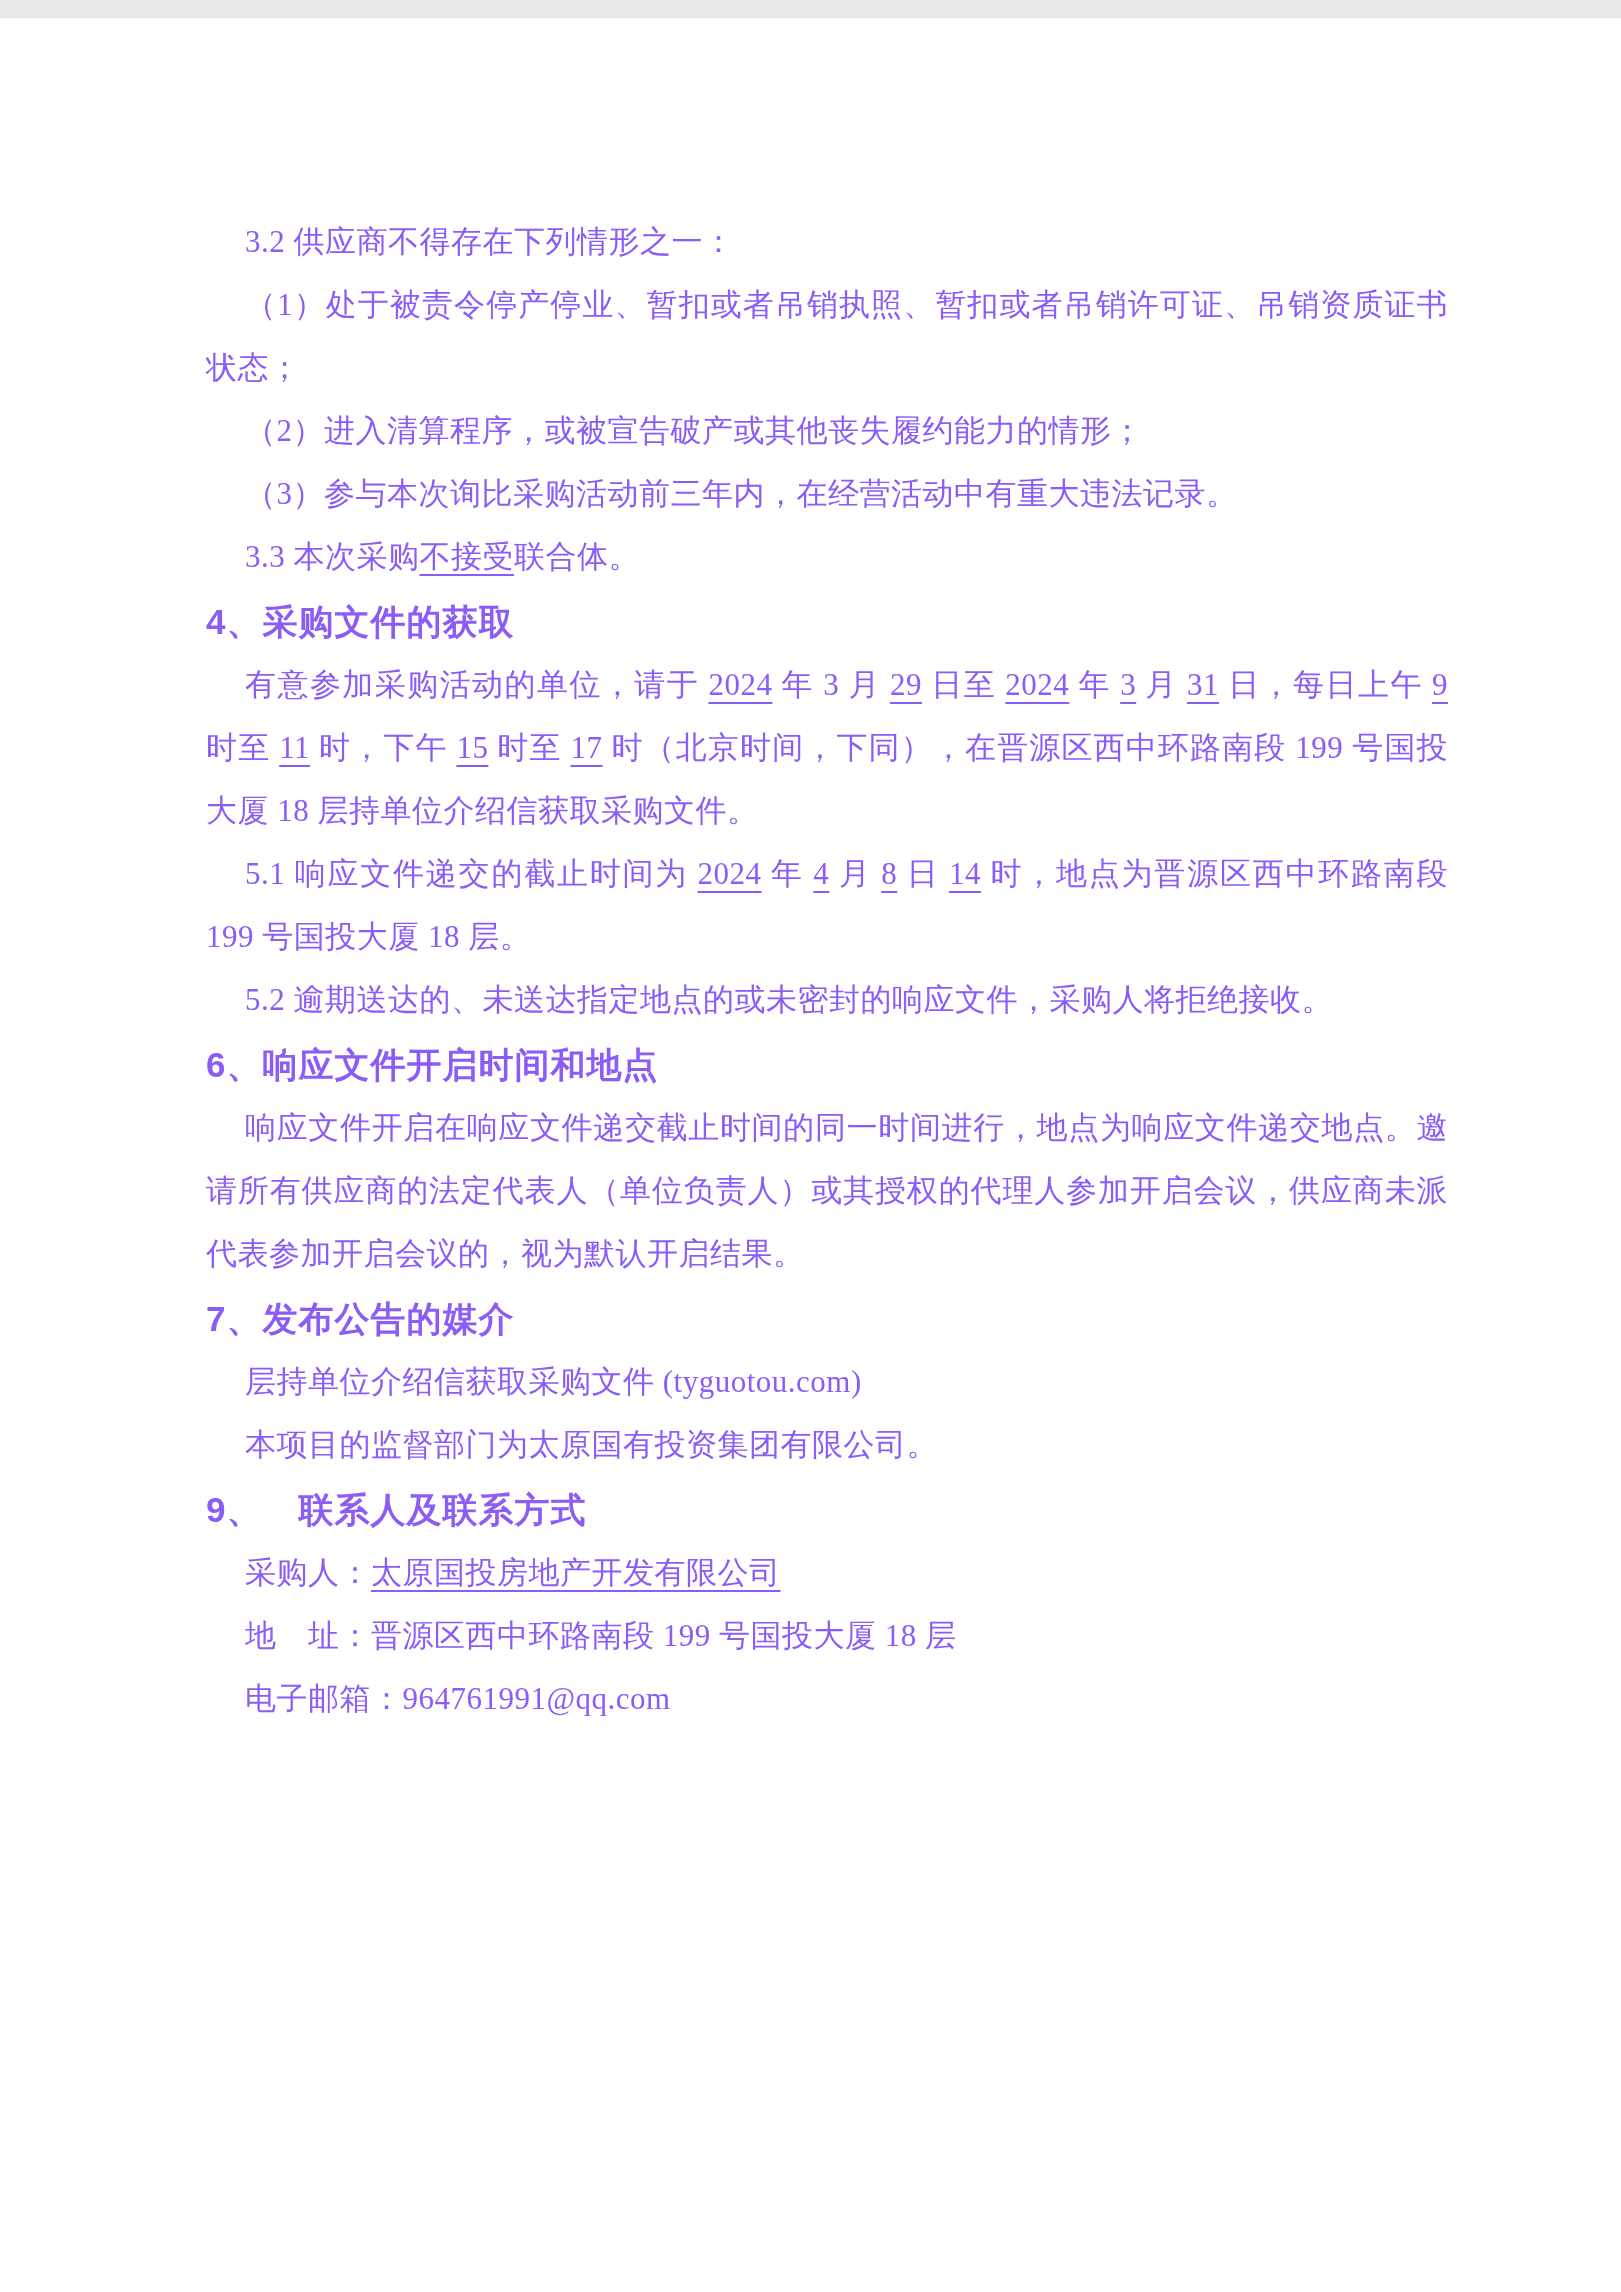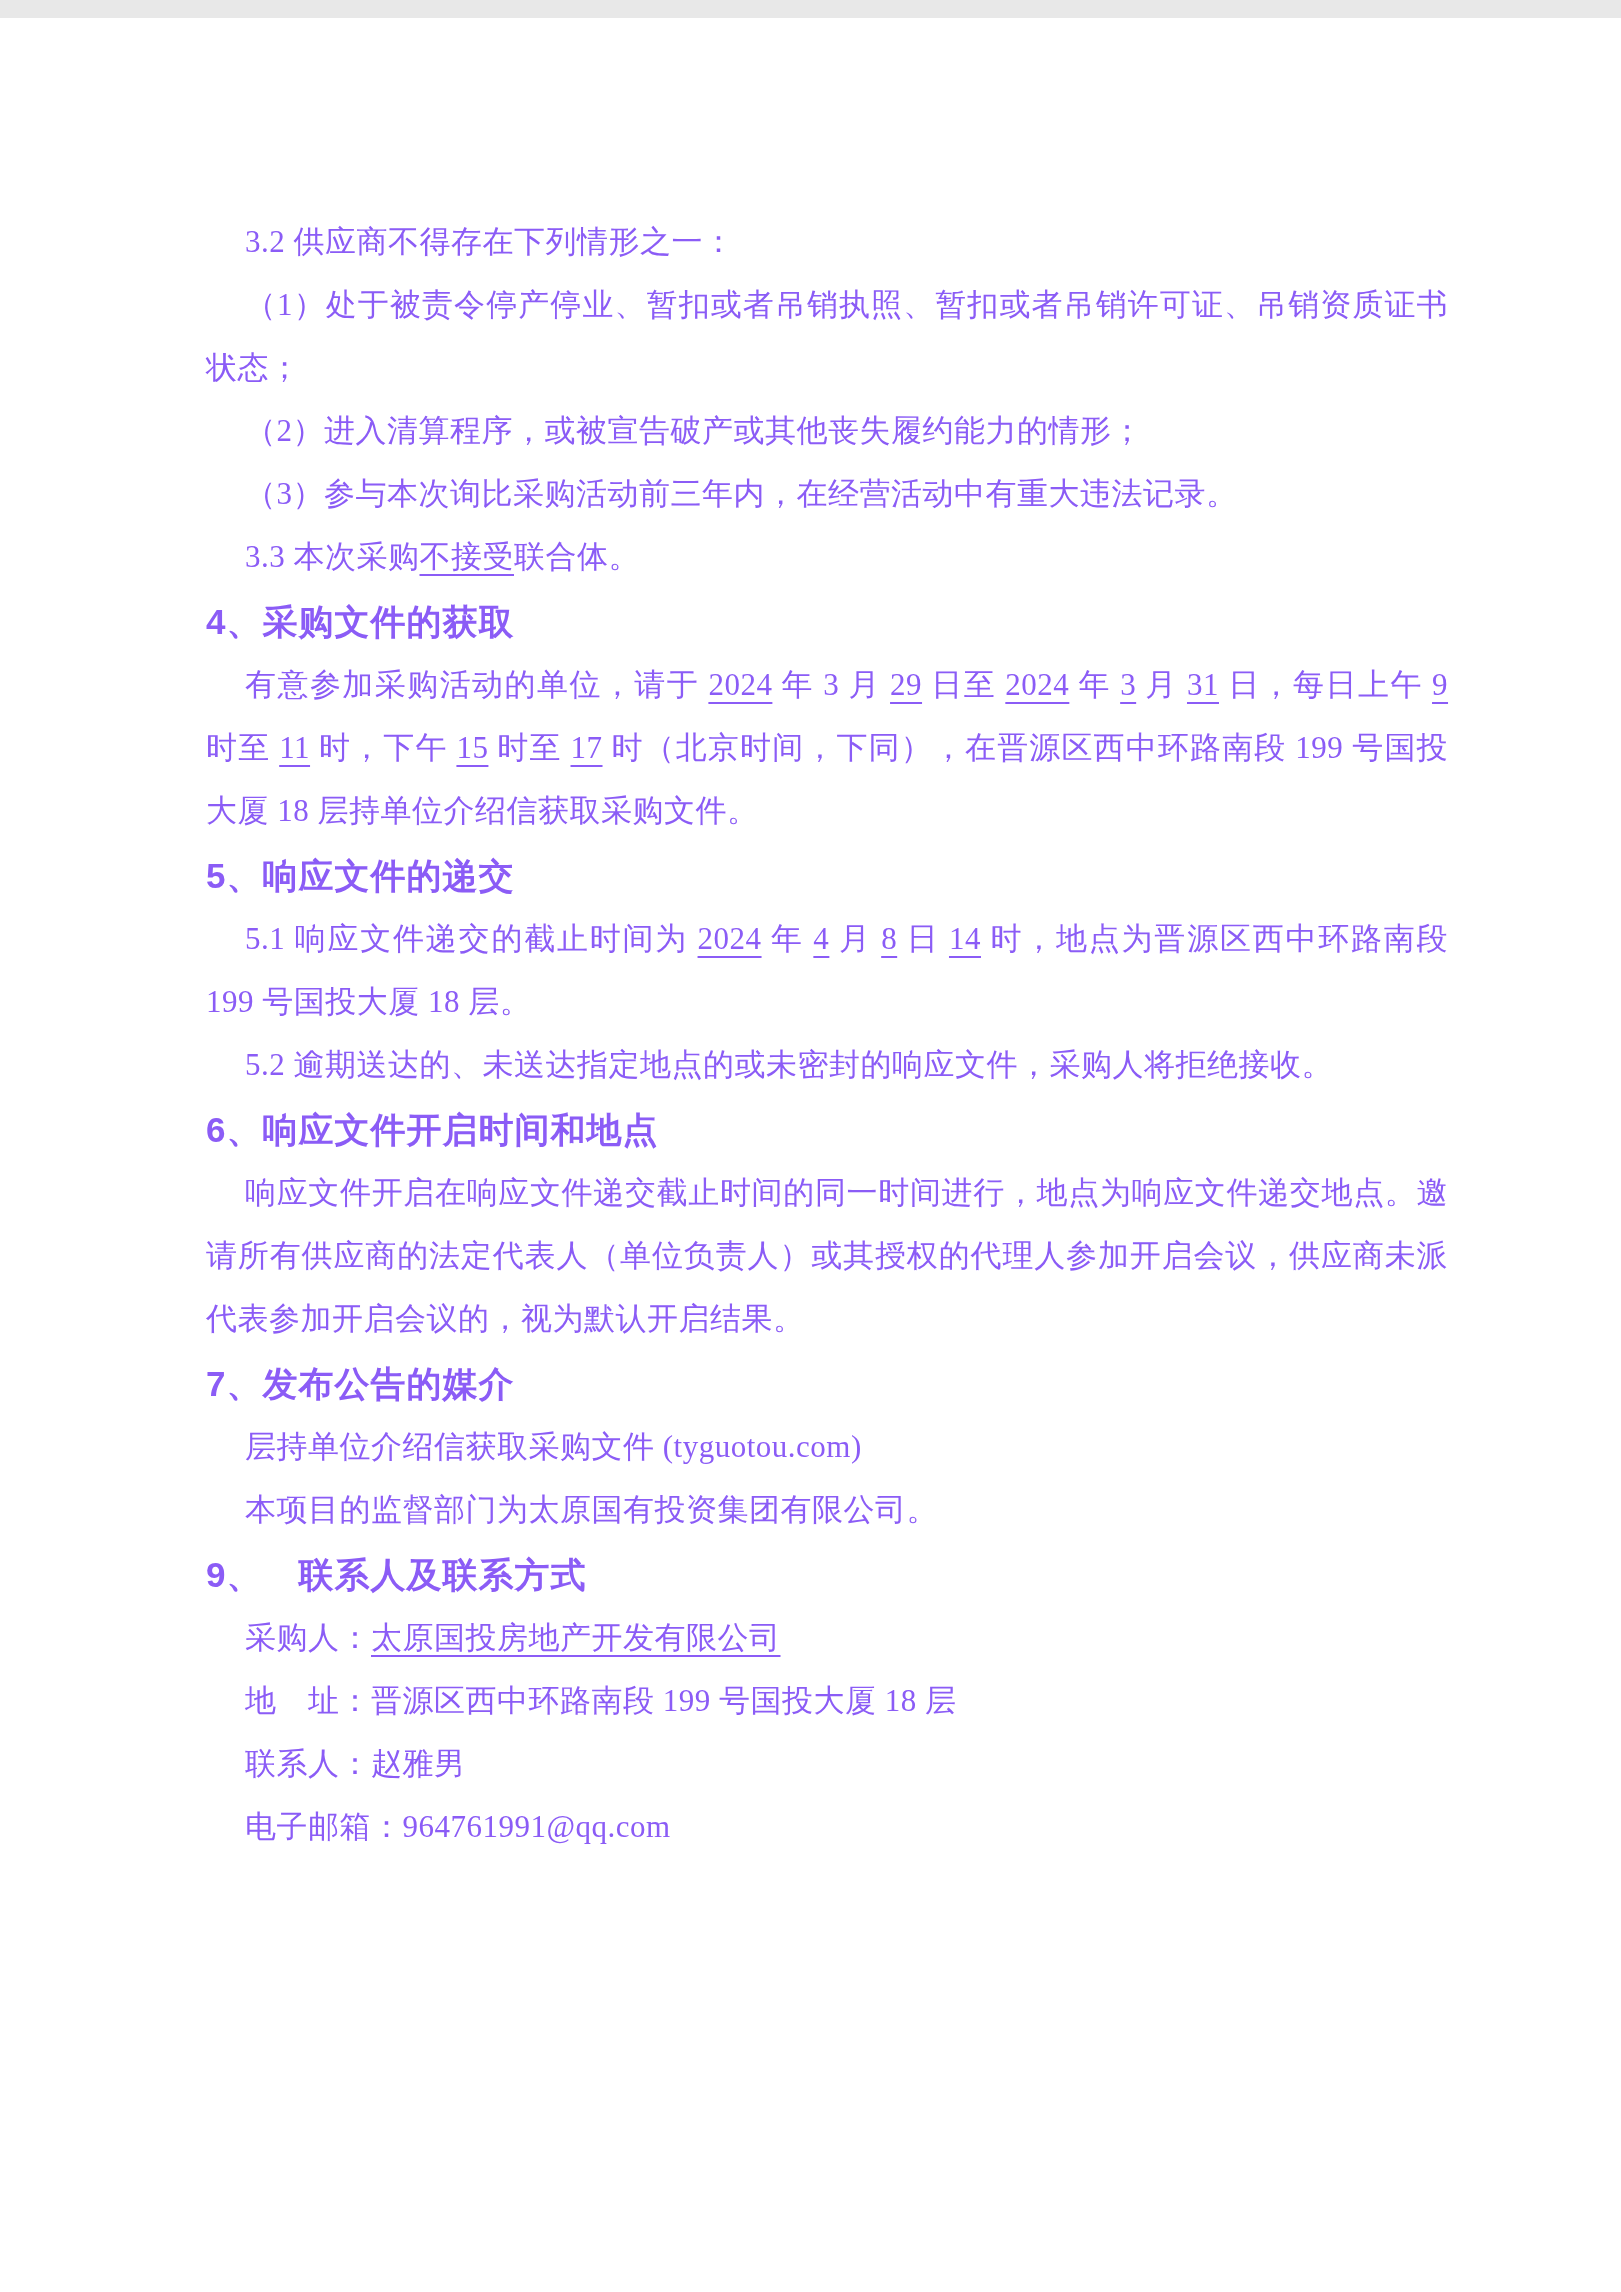--- a/index.html
+++ b/index.html
@@ -46,21 +46,20 @@
   <p class="body-text indent">（2）进入清算程序，或被宣告破产或其他丧失履约能力的情形；</p>
 
   <p class="body-text indent">（3）参与本次询比采购活动前三年内，在经营活动中有重大违法记录。</p>
 
   <p class="body-text indent"><span>3.3 本次采购</span><span class="u">不接受</span><span>联合体。</span></p>
 
   <h2 class="sec-heading">4、采购文件的获取</h2>
 
   <p class="body-text indent"><span>有意参加采购活动的单位，请于 </span><span class="u">2024</span><span> 年 3 月 </span><span class="u">29</span><span> 日至 </span><span class="u">2024</span><span> 年 </span><span class="u">3</span><span> 月 </span><span class="u">31</span><span> 日，每日上午 </span><span class="u">9</span><span> 时至 </span><span class="u">11</span><span> 时，下午 </span><span class="u">15</span><span> 时至 </span><span class="u">17</span><span> 时（北京时间，下同），在晋源区西中环路南段 199 号国投大厦 18 层持单位介绍信获取采购文件。</span></p>
 
-  <h2 class="sec-heading">5、响应文件的递交</h2>
 
   <p class="body-text indent"><span>5.1 响应文件递交的截止时间为 </span><span class="u">2024</span><span> 年 </span><span class="u">4</span><span> 月 </span><span class="u">8</span><span> 日 </span><span class="u">14</span><span> 时，地点为晋源区西中环路南段 199 号国投大厦 18 层。</span></p>
 
   <p class="body-text indent">5.2 逾期送达的、未送达指定地点的或未密封的响应文件，采购人将拒绝接收。</p>
 
   <h2 class="sec-heading">6、响应文件开启时间和地点</h2>
 
   <p class="body-text indent">响应文件开启在响应文件递交截止时间的同一时间进行，地点为响应文件递交地点。邀请所有供应商的法定代表人（单位负责人）或其授权的代理人参加开启会议，供应商未派代表参加开启会议的，视为默认开启结果。</p>
 
   <h2 class="sec-heading">7、发布公告的媒介</h2>
@@ -69,19 +68,18 @@
 
 
   <p class="body-text indent">本项目的监督部门为太原国有投资集团有限公司。</p>
 
   <h2 class="sec-heading">9、　联系人及联系方式</h2>
 
   <p class="body-text contact-line"><span>采购人：</span><span class="u">太原国投房地产开发有限公司</span></p>
 
   <p class="body-text contact-line">地　址：晋源区西中环路南段 199 号国投大厦 18 层</p>
 
-  <p class="body-text contact-line">联系人：赵雅男</p>
 
 
   <p class="body-text contact-line">电子邮箱：964761991@qq.com</p>
 
 </div>
 
 
 </body></html>

